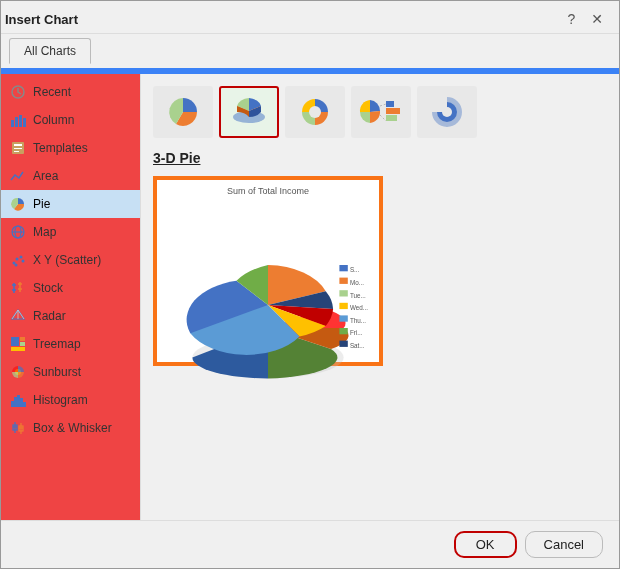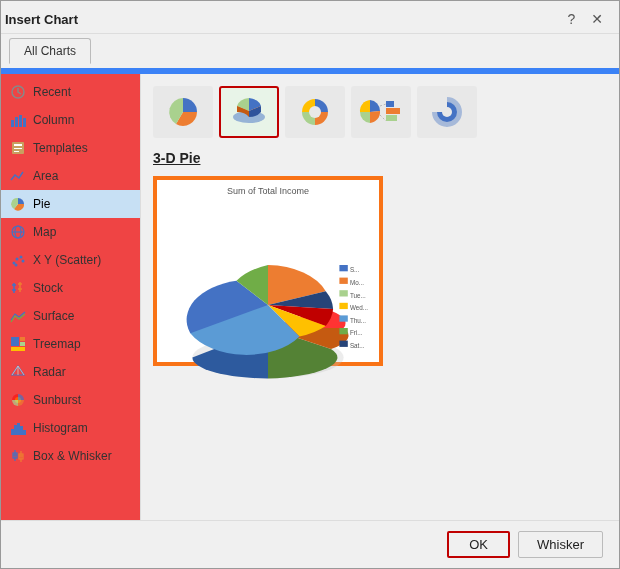--- a/index.html
+++ b/index.html
@@ -164,21 +164,21 @@
       display: flex;
       justify-content: flex-end;
       gap: 8px;
       border-top: 1px solid #ddd;
       background: #f0f0f0;
     }
     .btn {
       padding: 5px 18px;
       font-size: 13px;
       cursor: pointer;
-      border-radius: 2px;
+      border-radius: 10px;
       border: 1px solid #bbb;
       background: #f0f0f0;
       color: #222;
     }
     .btn-ok {
       border: 2px solid #c00000;
       background: #f0f0f0;
       font-weight: 500;
       padding: 4px 20px;
     }
@@ -293,52 +293,43 @@
               <line x1="2" y1="5" x2="6" y2="5" stroke="#4472c4" stroke-width="1.5"></line>
               <line x1="2" y1="10" x2="6" y2="10" stroke="#4472c4" stroke-width="1.5"></line>
               <line x1="10" y1="2" x2="10" y2="12" stroke="#ed7d31" stroke-width="1.5"></line>
               <line x1="8" y1="4" x2="12" y2="4" stroke="#ed7d31" stroke-width="1.5"></line>
               <line x1="8" y1="9" x2="12" y2="9" stroke="#ed7d31" stroke-width="1.5"></line>
             </svg>
         </div>
         <span>Stock</span>
       </div>
 
-      <div class="sidebar-item">
-        <div class="sidebar-icon">
-          <svg width="16" height="16" viewBox="0 0 16 16">
-              <path d="M1,12 L5,6 L9,9 L15,4" fill="none" stroke="#4472c4" stroke-width="1.2"></path>
-              <path d="M1,14 L5,8 L9,11 L15,6" fill="none" stroke="#70ad47" stroke-width="1.2"></path>
-            </svg>
-        </div>
-        <span>Surface</span>
+
+      <div class="sidebar-item">
+        <div class="sidebar-icon">
+          <svg width="16" height="16" viewBox="0 0 16 16">
+              <polygon points="8,2 14,11 2,11" fill="none" stroke="#4472c4" stroke-width="1.2"></polygon>
+              <line x1="8" y1="2" x2="8" y2="11" stroke="#ccc" stroke-width="0.8"></line>
+              <line x1="8" y1="2" x2="14" y2="11" stroke="#ccc" stroke-width="0.8"></line>
+              <line x1="8" y1="2" x2="2" y2="11" stroke="#ccc" stroke-width="0.8"></line>
+            </svg>
+        </div>
+        <span>Radar</span>
       </div>
 
       <div class="sidebar-item">
         <div class="sidebar-icon">
           <svg width="16" height="16" viewBox="0 0 16 16">
               <rect x="1" y="1" width="8" height="9" fill="#4472c4"></rect>
               <rect x="10" y="1" width="5" height="4" fill="#ed7d31"></rect>
               <rect x="10" y="6" width="5" height="4" fill="#a9d18e"></rect>
               <rect x="1" y="11" width="14" height="4" fill="#ffc000"></rect>
             </svg>
         </div>
         <span>Treemap</span>
-      </div>
-
-      <div class="sidebar-item">
-        <div class="sidebar-icon">
-          <svg width="16" height="16" viewBox="0 0 16 16">
-              <polygon points="8,2 14,11 2,11" fill="none" stroke="#4472c4" stroke-width="1.2"></polygon>
-              <line x1="8" y1="2" x2="8" y2="11" stroke="#ccc" stroke-width="0.8"></line>
-              <line x1="8" y1="2" x2="14" y2="11" stroke="#ccc" stroke-width="0.8"></line>
-              <line x1="8" y1="2" x2="2" y2="11" stroke="#ccc" stroke-width="0.8"></line>
-            </svg>
-        </div>
-        <span>Radar</span>
       </div>
 
       <div class="sidebar-item">
         <div class="sidebar-icon">
           <svg width="16" height="16" viewBox="0 0 16 16">
             <circle cx="8" cy="8" r="3" fill="#ffc000"></circle>
             <path d="M8,8 L8,2 A6,6 0 0,1 14,8 Z" fill="#4472c4" opacity="0.7"></path>
             <path d="M8,8 L14,8 A6,6 0 0,1 8,14 Z" fill="#ed7d31" opacity="0.7"></path>
             <path d="M8,8 L8,14 A6,6 0 0,1 2,8 Z" fill="#a9d18e" opacity="0.7"></path>
             <path d="M8,8 L2,8 A6,6 0 0,1 8,2 Z" fill="#ff0000" opacity="0.5"></path>
@@ -493,15 +484,15 @@
             <rect x="168" y="102" width="8" height="6" fill="#264478"></rect>
             <text x="178" y="109" font-size="6" fill="#555">Sat...</text>
           </svg>
         </div>
       </div>
     </div>
   </div>
 
   <div class="footer">
     <button class="btn btn-ok">OK</button>
-    <button class="btn">Whisker</button>
+    <button class="btn">Cancel</button>
   </div>
 </div>
 
 </body></html>

